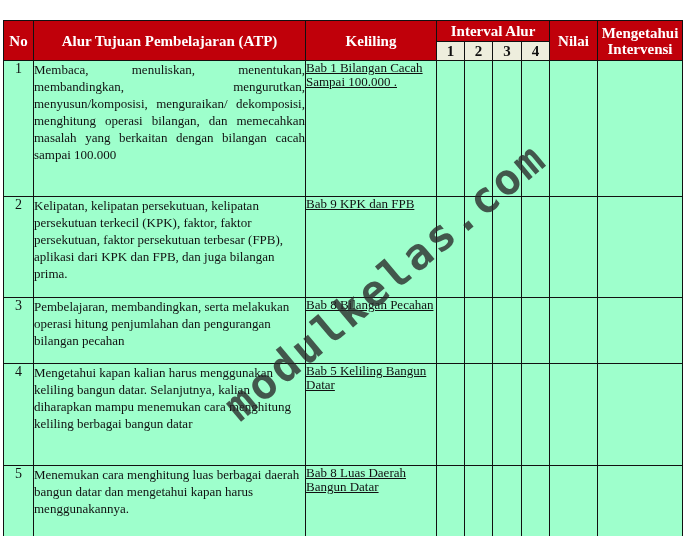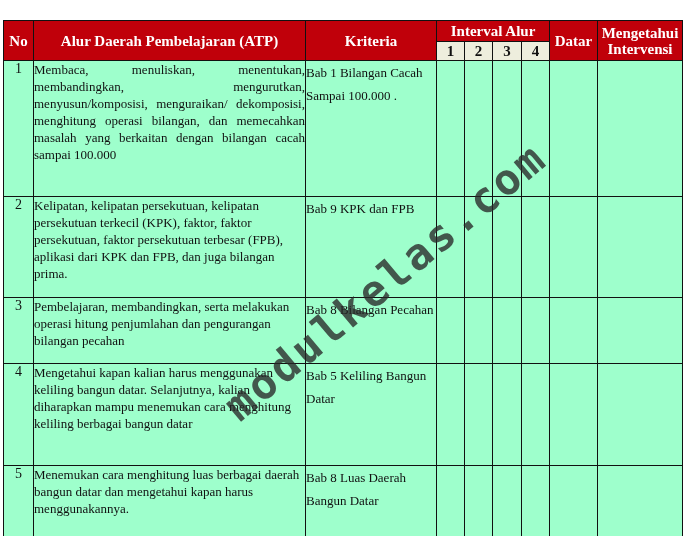--- a/index.html
+++ b/index.html
@@ -20,21 +20,21 @@
       line-height: 16px;
     }
     th.sub {
       background: #eeeedd; color: #111; font-weight: bold;
       font-size: 15px; text-align: center; height: 18px;
     }
     td { background: #9effcc; vertical-align: top; }
     td.no { text-align: center; font-size: 14px; padding-top: 8px; }
     td.atp-cell { padding: 7px 7px 6px 7px; line-height: 17px; margin-left: 12px; }
     td.atp-cell.justify { text-align: justify; }
-    td.krit { padding: 8px 6px; line-height: 23px; }
+    td.krit { padding: 8px 6px; line-height: 14px; text-decoration: underline; }
     .watermark {
       position: absolute; left: 198px; top: 260px;
       font-family: "DejaVu Sans Mono", monospace;
       font-weight: bold; font-size: 43px; color: rgba(40,40,40,0.78);
       transform: rotate(-40deg); transform-origin: 0 0;
       letter-spacing: 3px; white-space: nowrap; pointer-events: none;
       top: 392px; left: 214px;
     }
   </style>
 </head>
@@ -48,24 +48,24 @@
     <col style="width:28px">
     <col style="width:28px">
     <col style="width:29px">
     <col style="width:28px">
     <col style="width:48px">
     <col style="width:85px">
   </colgroup>
   <thead>
     <tr style="height:21px">
       <th class="hd" rowspan="2">No</th>
-      <th class="hd" rowspan="2">Alur Daerah Pembelajaran (ATP)</th>
-      <th class="hd" rowspan="2">Kriteria</th>
+      <th class="hd" rowspan="2">Alur Tujuan Pembelajaran (ATP)</th>
+      <th class="hd" rowspan="2">Keliling</th>
       <th class="hd" colspan="4">Interval Alur</th>
-      <th class="hd" rowspan="2">Datar</th>
+      <th class="hd" rowspan="2">Nilai</th>
       <th class="hd" rowspan="2">Mengetahui Intervensi</th>
     </tr>
     <tr>
       <th class="sub">1</th>
       <th class="sub">2</th>
       <th class="sub">3</th>
       <th class="sub">4</th>
     </tr>
   </thead>
   <tbody>

